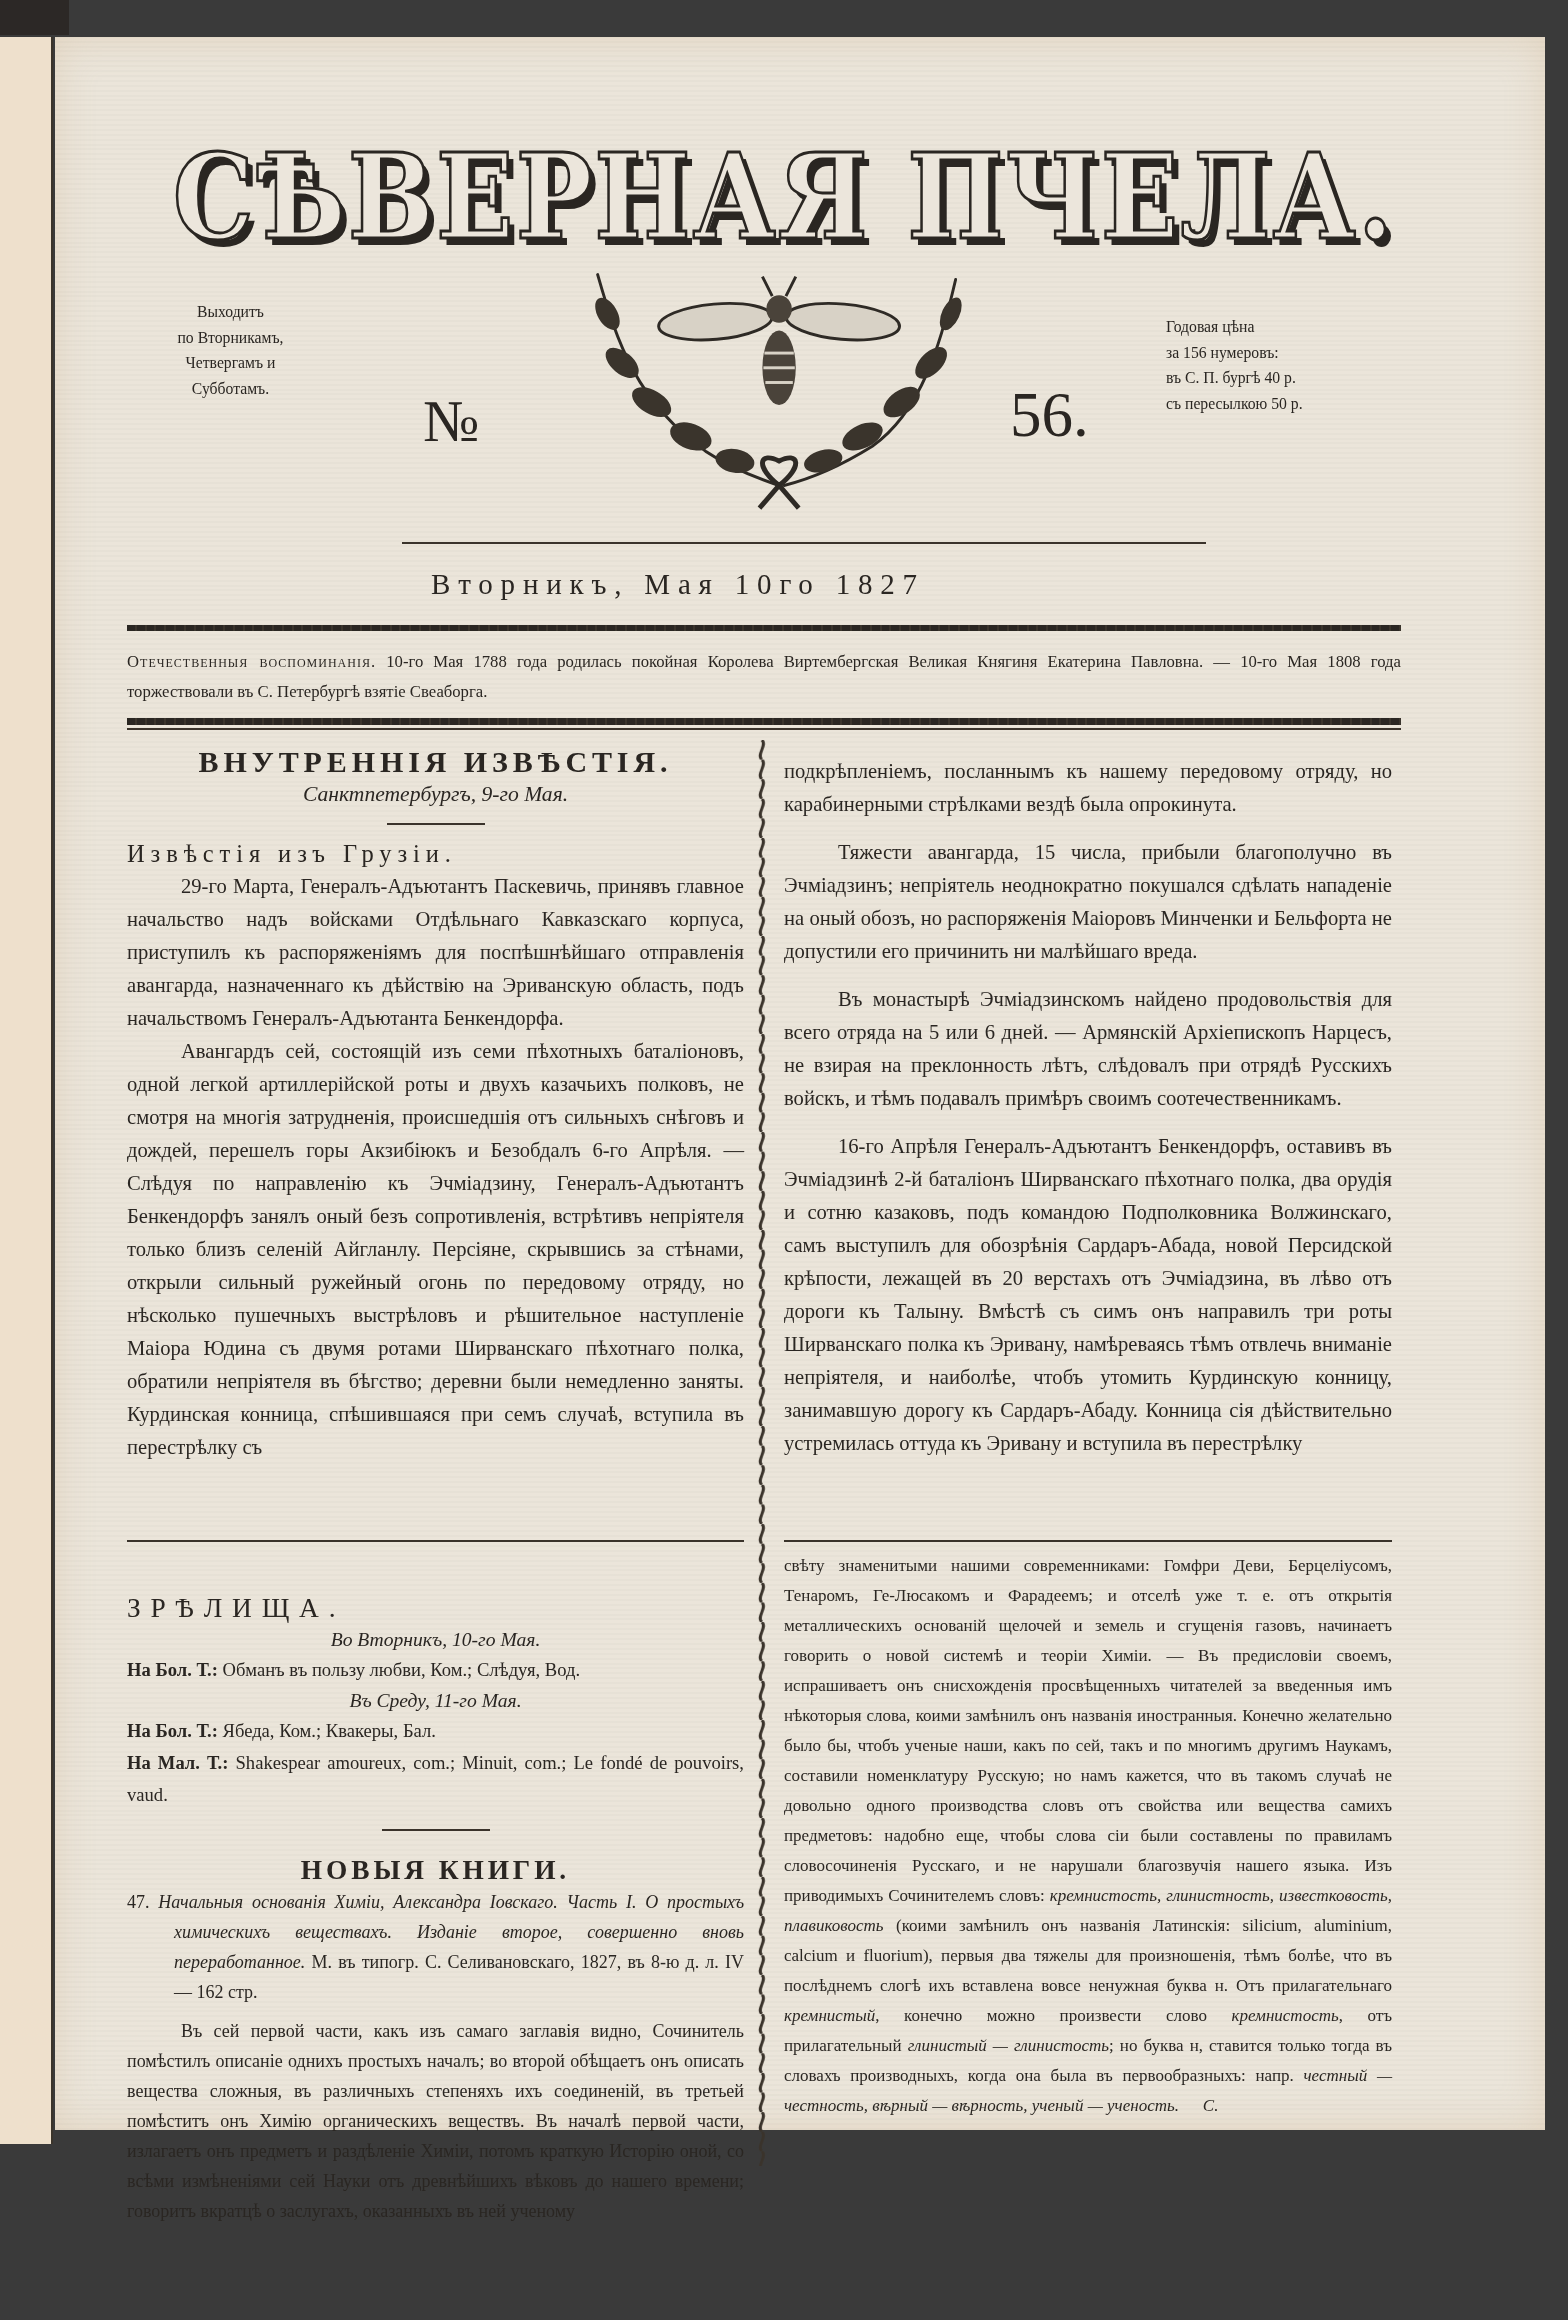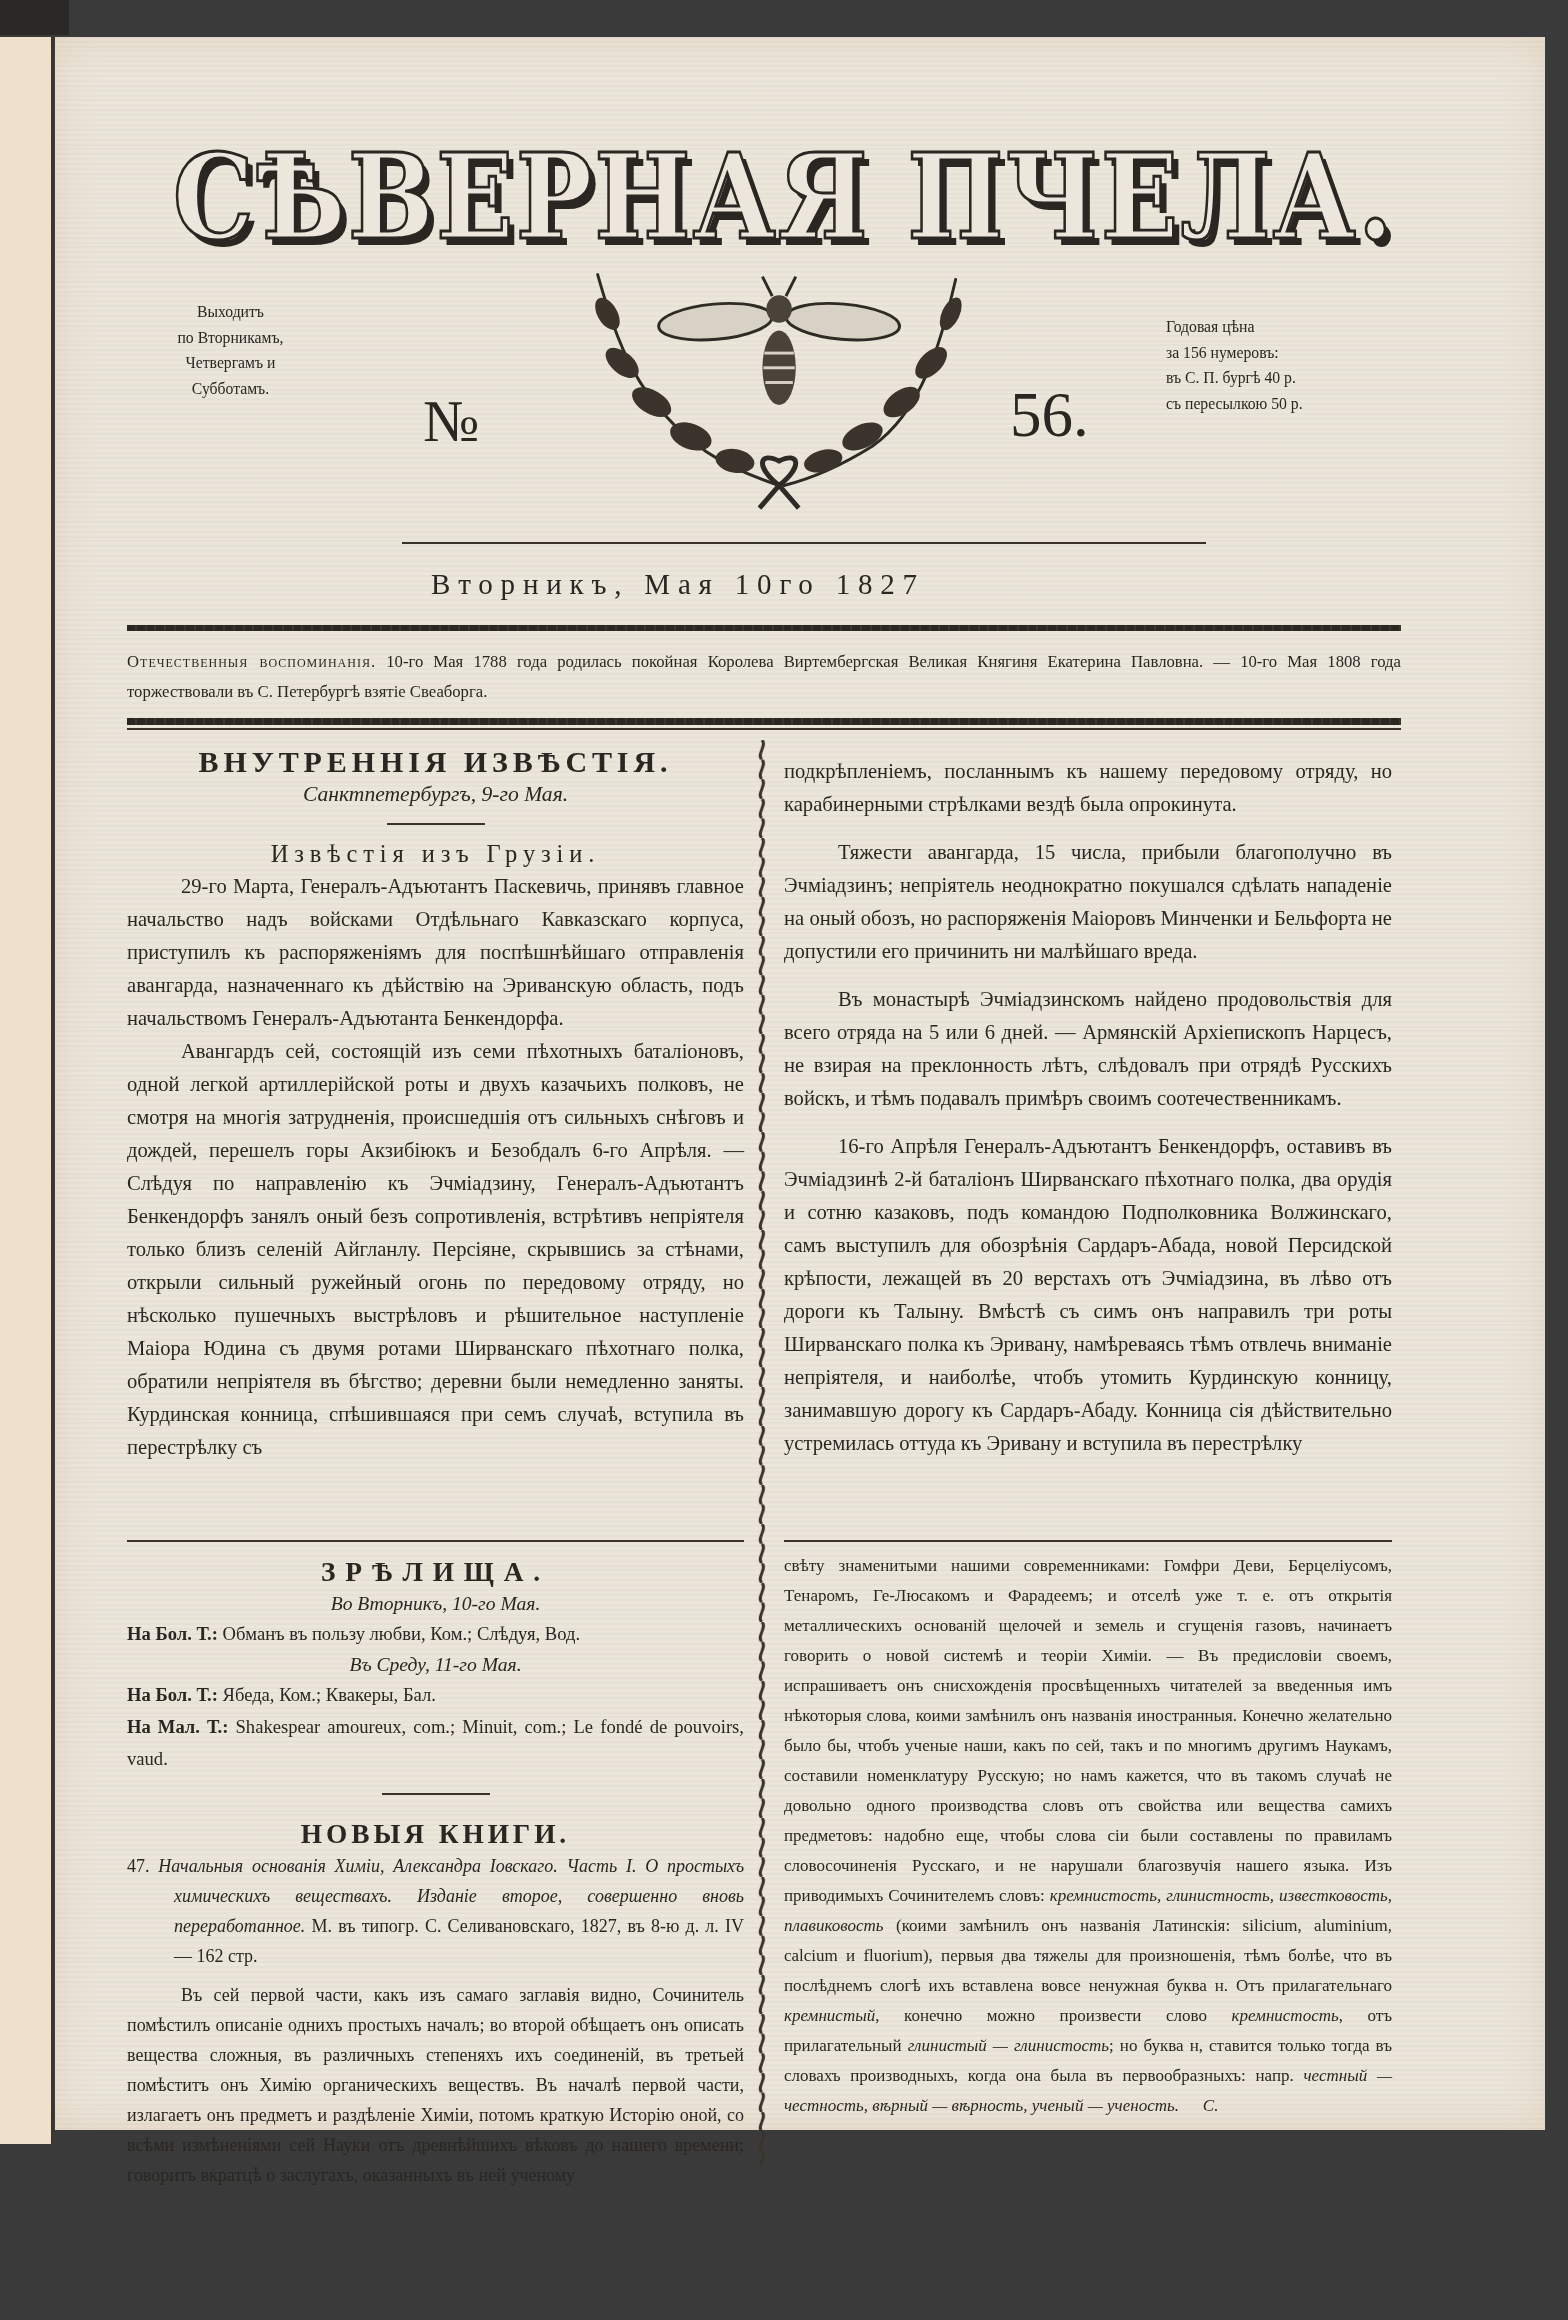--- a/index.html
+++ b/index.html
@@ -19,21 +19,21 @@
   .emblem{left:578px;top:255px;width:412px;height:255px;}
   .rule-thin{height:2px;background:#3a332b;}
   .date-line{left:0;width:1356px;top:568px;text-align:center;font-size:29px;letter-spacing:7.8px;font-family:"Liberation Serif",serif;}
   .rule-thick{height:4.9px;background:repeating-linear-gradient(90deg,#2a2622 0 7.8px,#3a342c 7.8px 9.8px);}
   .memo{left:127px;top:647px;width:1274px;font-size:16.7px;line-height:30px;text-align:justify;text-align-last:left;font-family:"Liberation Serif",serif;}
   .memo .sc{font-variant:small-caps;letter-spacing:1px;}
   .col{position:absolute;font-family:"Liberation Serif",serif;font-size:20.6px;line-height:33px;text-align:justify;}
   .col p{margin:0;text-indent:54px;}
   .col p.gap{margin-top:15px;}
   .h-big{text-align:center;font-weight:bold;font-size:30px;letter-spacing:4.9px;margin:0;text-indent:0 !important;}
-  .h-mid{text-align:center;font-size:24.5px;letter-spacing:5.9px;margin:5.9px 0;}
+  .h-mid{text-align:left;font-size:24.5px;letter-spacing:5.9px;margin:5.9px 0;}
   .h-it{text-align:center;font-style:italic;font-size:21.6px;}
   .short-rule{width:98px;height:2px;background:#3a332b;margin:11.8px auto;}
   .wavy{left:755px;top:740px;width:13.7px;height:1426px;}
   .play{font-size:18.6px;line-height:32px;text-indent:0 !important;}
   .play b{font-weight:bold;}
   .books{font-size:18px;line-height:30px;}
   .books .it{font-style:italic;}
   .book-entry{padding-left:47px;text-indent:-47px !important;}
   .right2{font-size:17px;line-height:30px;}
   .right2 .it{font-style:italic;}
@@ -130,21 +130,21 @@
   <p class="h-it" style="text-indent:0;">Санктпетербургъ, 9-го Мая.</p>
   <div class="short-rule"></div>
   <p class="h-mid" style="text-indent:0;">Извѣстія изъ Грузіи.</p>
   <p>29-го Марта, Генералъ-Адъютантъ Паскевичь, принявъ главное начальство надъ войсками Отдѣльнаго Кавказскаго корпуса, приступилъ къ распоряженіямъ для поспѣшнѣйшаго отправленія авангарда, назначеннаго къ дѣйствію на Эриванскую область, подъ начальствомъ Генералъ-Адъютанта Бенкендорфа.</p>
   <p>Авангардъ сей, состоящій изъ семи пѣхотныхъ баталіоновъ, одной легкой артиллерійской роты и двухъ казачьихъ полковъ, не смотря на многія затрудненія, происшедшія отъ сильныхъ снѣговъ и дождей, перешелъ горы Акзибіюкъ и Безобдалъ 6-го Апрѣля. — Слѣдуя по направленію къ Эчміадзину, Генералъ-Адъютантъ Бенкендорфъ занялъ оный безъ сопротивленія, встрѣтивъ непріятеля только близъ селеній Айгланлу. Персіяне, скрывшись за стѣнами, открыли сильный ружейный огонь по передовому отряду, но нѣсколько пушечныхъ выстрѣловъ и рѣшительное наступленіе Маіора Юдина съ двумя ротами Ширванскаго пѣхотнаго полка, обратили непріятеля въ бѣгство; деревни были немедленно заняты. Курдинская конница, спѣшившаяся при семъ случаѣ, вступила въ перестрѣлку съ</p>
 </div>
 
 <div class="abs rule-thin" style="left:127px;top:1540px;width:617px;"></div>
 
 <div class="col" style="left:127px;top:1556px;width:617px;">
-  <p class="h-mid" style="text-indent:0;font-weight:bold;font-size:27.4px;letter-spacing:9.8px;">ЗРѢЛИЩА.</p>
+  <p class="h-mid" style="text-indent:0;font-weight:normal;font-size:27.4px;letter-spacing:9.8px;margin-top:36px;">ЗРѢЛИЩА.</p>
   <p class="h-it" style="text-indent:0;font-size:19.6px;line-height:29px;">Во Вторникъ, 10-го Мая.</p>
   <p class="play">
     <b>На Бол. Т.:</b>
     <span>Обманъ въ пользу любви, Ком.; Слѣдуя, Вод.</span>
   </p>
   <p class="h-it" style="text-indent:0;font-size:19.6px;line-height:29px;">Въ Среду, 11-го Мая.</p>
   <p class="play">
     <b>На Бол. Т.:</b>
     <span>Ябеда, Ком.; Квакеры, Бал.</span>
   </p>

